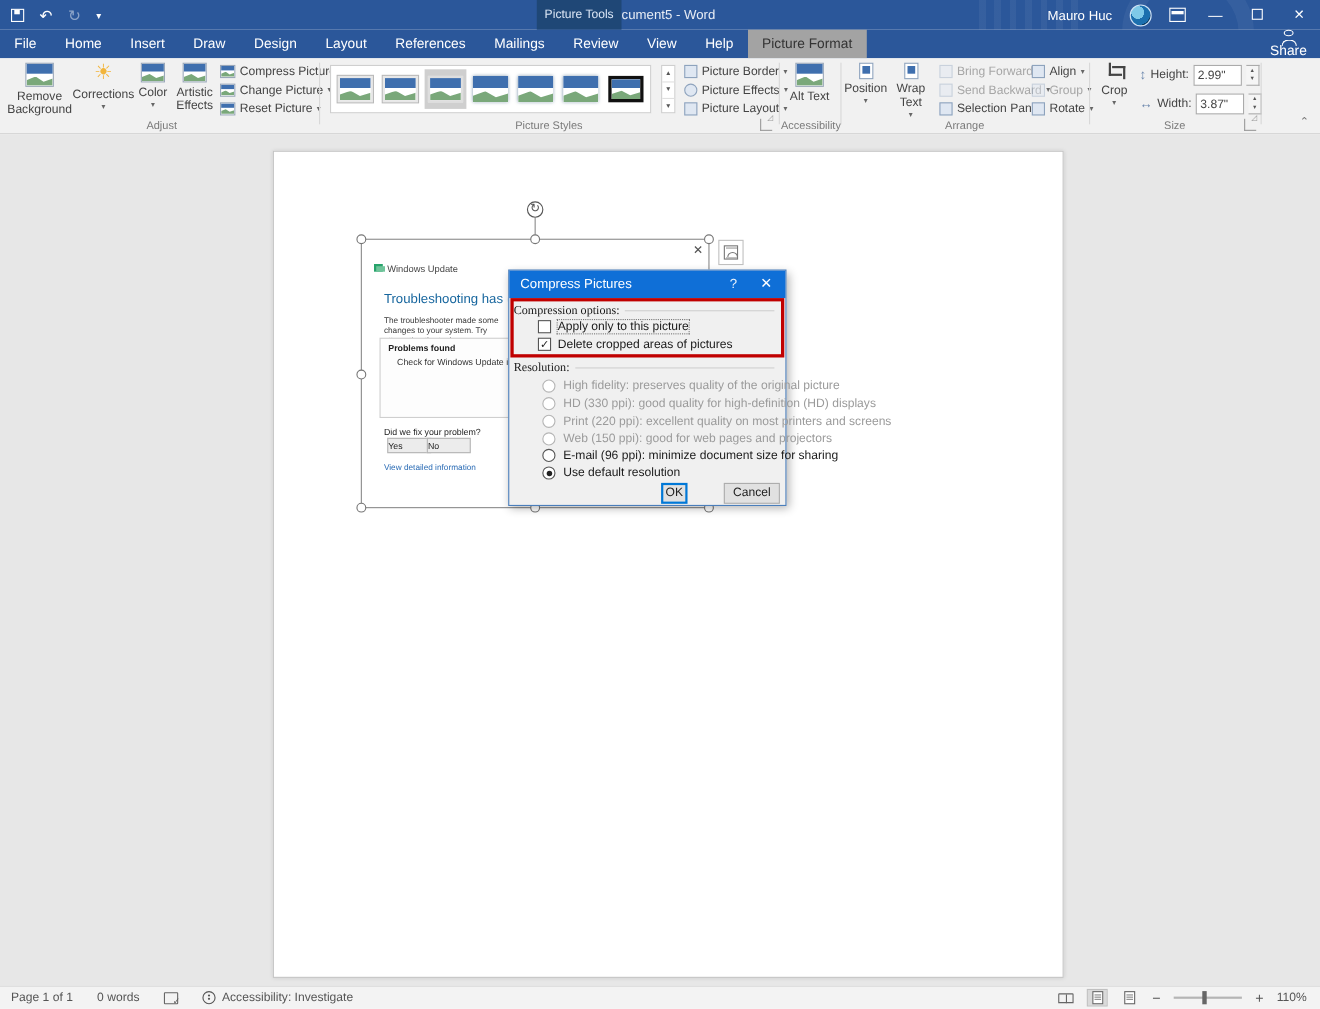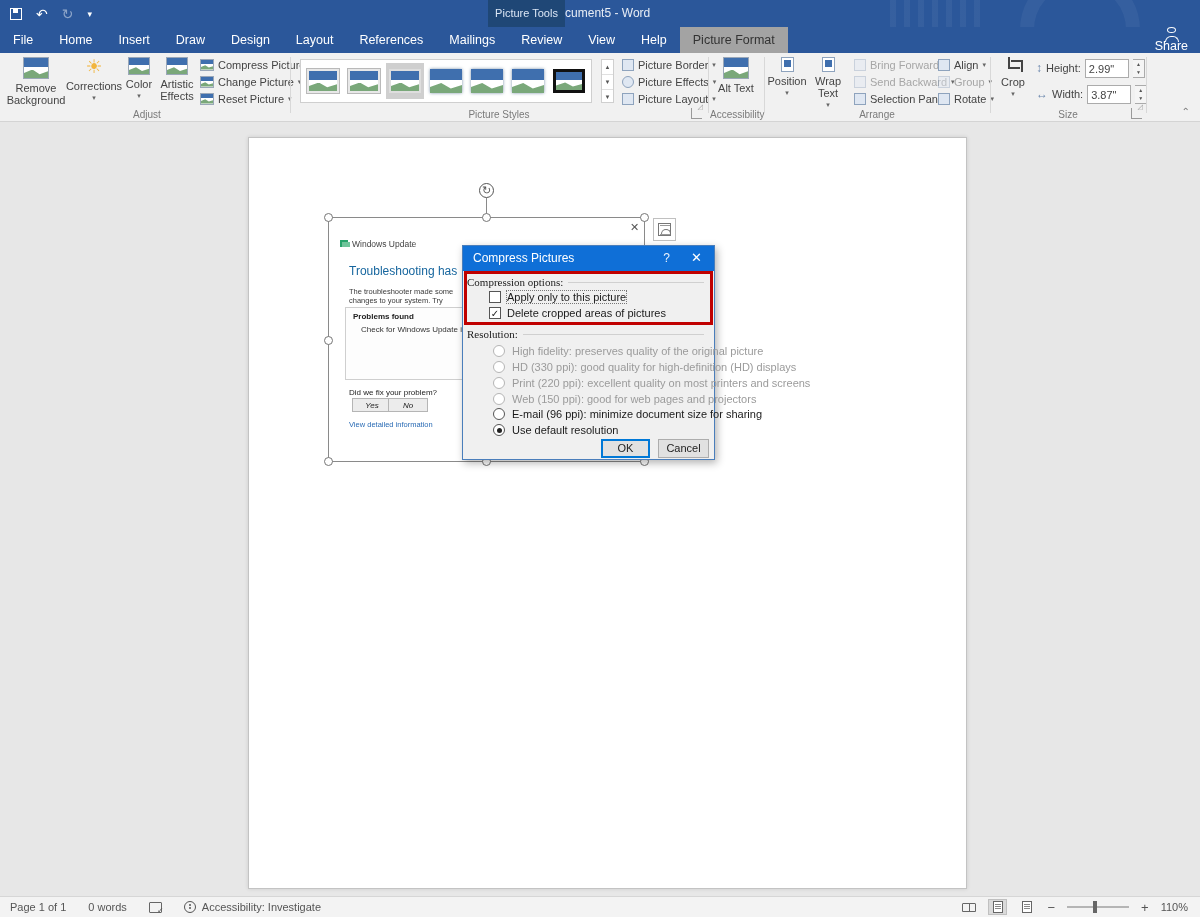--- a/index.html
+++ b/index.html
@@ -99,42 +99,42 @@
   #ts-title { left:352px; top:117px; font-size:8.5px; color:#444; }
   #ts-ic { position:absolute; left:340px; top:118px; width:8px; height:7px; background:#27a36b; box-shadow:9px 0 0 #cccccc00; }
   #ts-ic::after { content:""; position:absolute; left:2px; top:2px; width:8px; height:5px; background:#6fc49a; }
   #ts-close { left:630px; top:99px; font-size:11px; color:#555; }
   #ts-head { left:349px; top:142px; font-size:12px; color:#17669e; width:112px; white-space:nowrap; overflow:hidden; }
   #ts-body { left:349px; top:165px; font-size:7.5px; line-height:9px; width:112px; color:#3a3a3a; }
   #ts-box { position:absolute; left:345px; top:185px; width:285px; height:73px; background:#fdfdfd; border:1px solid #cfcfcf; }
   #ts-box .pf { font-size:8px; font-weight:bold; padding:4px 0 0 7px; color:#222; }
   #ts-box .pi { font-size:8px; padding:4px 0 0 15px; color:#333; }
   #ts-q { left:349px; top:266px; font-size:8px; color:#222; }
-  .ts-btn { position:absolute; top:276px; width:40px; height:14px; background:#ececec; border:1px solid #b5b5b5; font-size:8px; text-align:center; line-height:13px; color:#222;font-style:italic; }
+  .ts-btn { position:absolute; top:276px; width:40px; height:14px; background:#ececec; border:1px solid #b5b5b5; font-size:8px; text-align:left; line-height:13px; color:#222; }
   #ts-link { left:349px; top:298px; font-size:7.5px; color:#2b6cb5; }
 
   
   #dialog { position:absolute; left:462px; top:123px; width:253px; height:215px; background:#f0f0f0; border:1px solid #4a7ebb; box-shadow:2px 3px 8px rgba(0,0,0,.3); z-index:10; font-size:11px; color:#1a1a1a; }
   #dlg-title { position:absolute; left:0; top:0; right:0; height:25px; background:#0f6fd7; color:#fff; }
   #dlg-title .t { position:absolute; left:10px; top:5px; font-size:12px; }
   #dlg-help { position:absolute; right:44px; top:5px; font-size:12px; color:#eaf2fc; }
   #dlg-close { position:absolute; right:12px; top:4px; font-size:13px; color:#fff; }
   #redbox { position:absolute; left:1px; top:25px; width:249px; height:54px; border:3px solid #c00000; z-index:3; }
   .grouphead { position:absolute; display:flex; align-items:center; width:237px; left:4px;font-family:Liberation Serif, serif; }
   .grouphead .gt { white-space:nowrap; margin-right:5px; }
   .grouphead .gl { flex:1; height:1px; background:#d0d0d0; }
   .chkrow { position:absolute; left:26px; display:flex; align-items:center; gap:6px; }
   .chk { width:12px; height:12px; background:#fff; border:1px solid #555; font-size:10px; line-height:11px; text-align:center; color:#222; }
   .focus-rect { outline:1px dotted #777; }
   .radiorow { position:absolute; left:30px; display:flex; align-items:center; gap:7px; white-space:nowrap; }
   .rad { width:12px; height:12px; border-radius:50%; background:#fff; border:1px solid #555; position:relative; flex:none; }
   .radiorow.off { color:#9b9b9b; } .radiorow.off .rad { border-color:#b5b5b5; }
   .rad.sel::after { content:""; position:absolute; left:2.5px; top:2.5px; width:5px; height:5px; border-radius:50%; background:#222; }
   .dbtn { position:absolute; top:193px; height:19px; background:#e1e1e1; border:1px solid #adadad; font-size:11px; text-align:center; line-height:17px; color:#222; }
-  #btn-ok { left:138px; width:49px; border:2px solid #0078d7; line-height:15px; }
+  #btn-ok { left:138px; width:24px; border:2px solid #0078d7; line-height:15px; }
   #btn-cancel { left:195px; width:51px; }
 
   
   #statusbar { position:absolute; left:0; top:896px; width:1200px; height:21px; background:#f3f3f3; border-top:1px solid #d6d6d6; font-size:11px; color:#555; }
   #sb-left { position:absolute; left:10px; top:0; height:20px; display:flex; align-items:center; gap:22px; }
   #sb-right { position:absolute; right:12px; top:0; height:20px; display:flex; align-items:center; gap:12px; }
   .bookic { width:13px; height:11px; border:1px solid #666; border-radius:1px; position:relative; }
   .bookic::after { content:"✓"; position:absolute; right:-3px; bottom:-3px; font-size:8px; color:#555; }
   .accic { width:12px; height:12px; border:1px solid #555; border-radius:50%; position:relative; }
   .accic::after { content:""; position:absolute; left:4.5px; top:2px; width:2px; height:2px; border-radius:50%; background:#555; box-shadow:0 3px 0 #555; }
@@ -155,20 +155,28 @@
   <div class="deco1"></div>
   <div class="deco2"></div>
   <div class="qat">
     <span class="floppy"></span>
     <span class="qbtn">↶</span>
     <span class="qbtn dim">↻</span>
     <span class="qbtn" style="font-size:9px">▾</span>
   </div>
   <div id="doc-title">Document5 - Word</div>
   <div id="pt-block">Picture Tools</div>
+  <div id="tb-right">
+    <span id="user-name">Mauro Huc</span>
+    <span id="avatar"></span>
+    <span class="ribopt"></span>
+    <span class="wbtn">—</span>
+    <span class="wbtn"><span class="maxbox"></span></span>
+    <span class="wbtn" style="font-size:16px">×</span>
+  </div>
 </div>
 
 <div id="tabrow">
   <div class="rtab">File</div>
   <div class="rtab">Home</div>
   <div class="rtab">Insert</div>
   <div class="rtab">Draw</div>
   <div class="rtab">Design</div>
   <div class="rtab">Layout</div>
   <div class="rtab">References</div>

